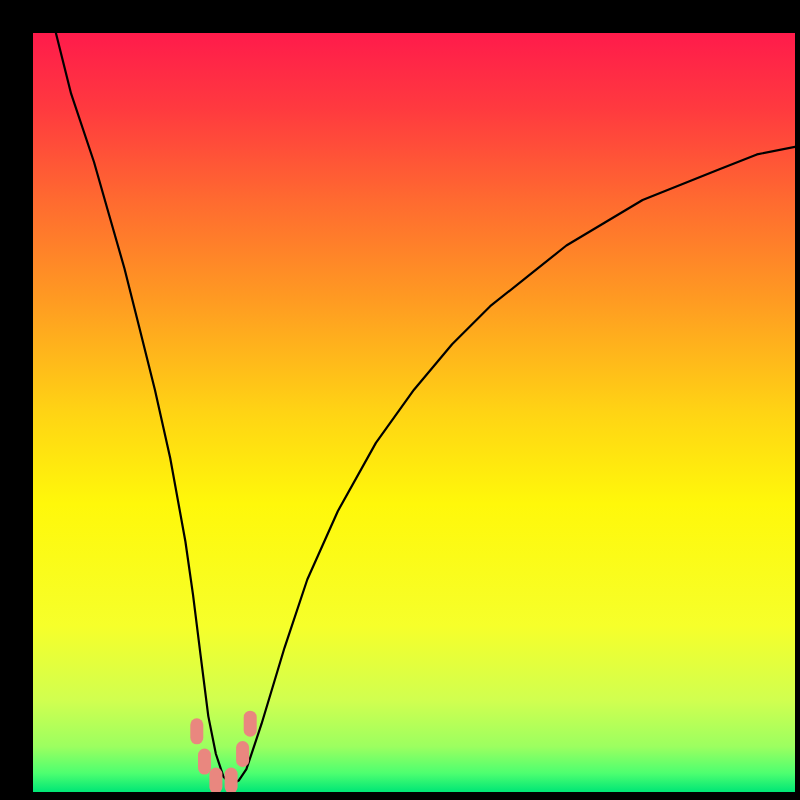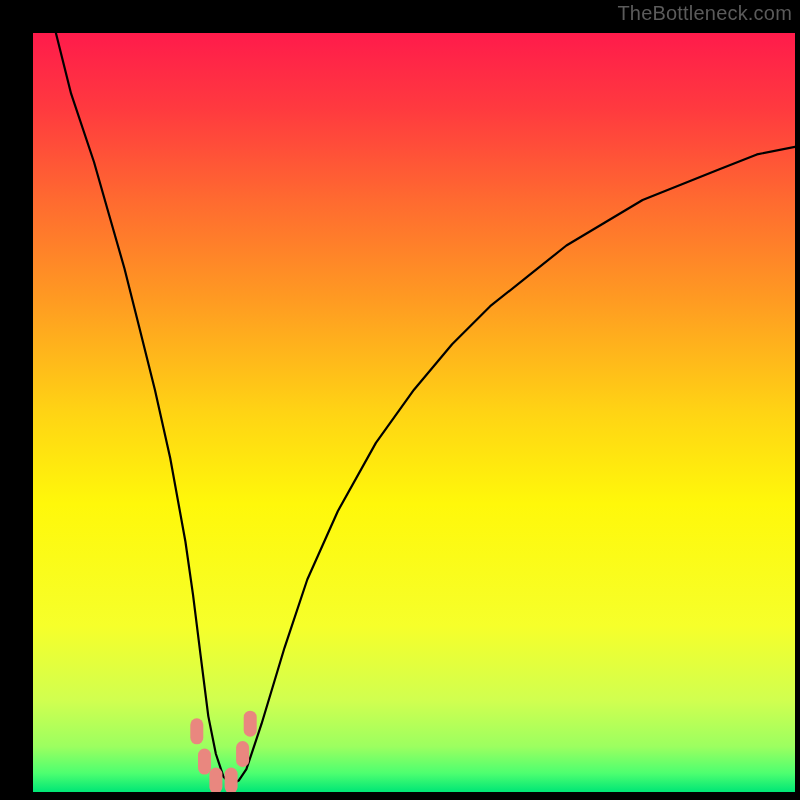--- a/index.html
+++ b/index.html
@@ -66,14 +66,13 @@
       <g id="marker-layer">
           <rect x="157.3" y="685.3" width="13" height="26" rx="6.5" ry="6.5" fill="#e9877f"></rect>
           <rect x="165.0" y="715.6" width="13" height="26" rx="6.5" ry="6.5" fill="#e9877f"></rect>
           <rect x="176.4" y="734.6" width="13" height="26" rx="6.5" ry="6.5" fill="#e9877f"></rect>
           <rect x="191.6" y="734.6" width="13" height="26" rx="6.5" ry="6.5" fill="#e9877f"></rect>
           <rect x="203.1" y="708.0" width="13" height="26" rx="6.5" ry="6.5" fill="#e9877f"></rect>
           <rect x="210.7" y="677.7" width="13" height="26" rx="6.5" ry="6.5" fill="#e9877f"></rect>
         </g>
     </svg>
   </div>
-  <div class="watermark">TheBottleneck.com</div>
 </div>
 
 </body></html>

